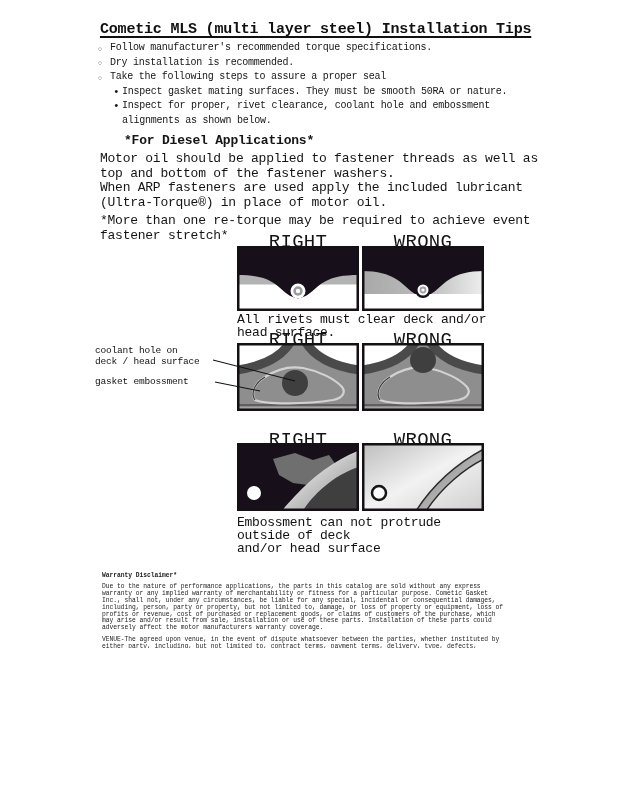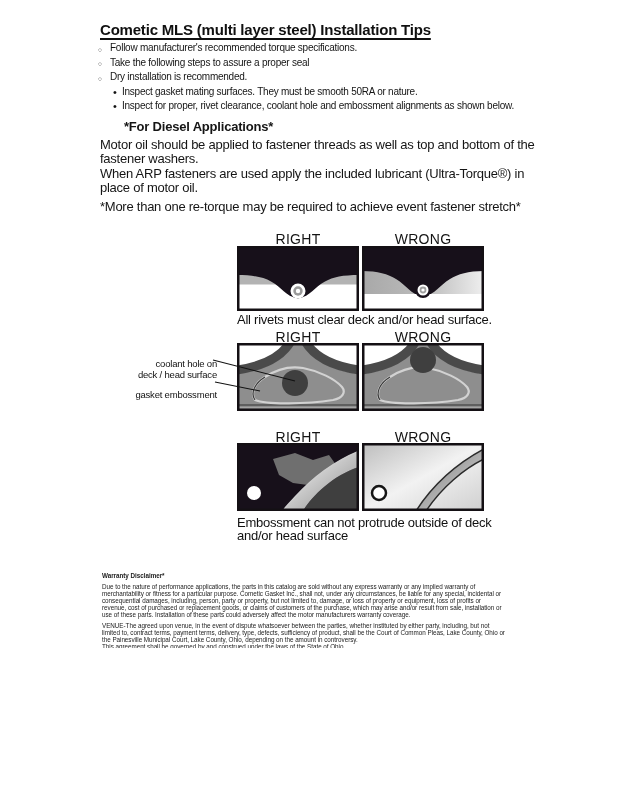--- a/index.html
+++ b/index.html
@@ -1,52 +1,52 @@
 <!DOCTYPE html>
 <html><head>
 <meta charset="utf-8">
 <style>
   html,body{margin:0;padding:0;background:#ffffff;}
   .doc{
     position:relative;width:618px;height:648px;background:#ffffff;overflow:hidden;
-    font-family:Liberation Sans, sans-serif;color:#151515;
+    font-family:Liberation Mono, monospace;color:#151515;
   }
   .content{position:absolute;left:100px;top:20px;width:452px;}
   .title{
     display:inline-block;font-size:15px;font-weight:bold;letter-spacing:-0.2px;
     line-height:19px;margin-bottom:2px;color:#101010;
     text-decoration:underline;text-decoration-thickness:1.5px;text-underline-offset:3px;
   }
   .bullets{font-size:10px;letter-spacing:-0.25px;line-height:14.5px;}
   .bullet{position:relative;padding-left:10px;}
   .bullet::before{content:"\25CB";position:absolute;left:-2px;top:1.5px;font-size:6.5px;color:#333;}
   .subbullet{position:relative;padding-left:22px;}
   .subbullet::before{content:"\2022";position:absolute;left:13px;top:0;font-size:11px;color:#111;}
   .diesel-heading{font-size:13px;font-weight:bold;letter-spacing:-0.2px;line-height:15px;margin-top:5px;margin-left:24px;}
   .para{font-size:13px;letter-spacing:-0.25px;line-height:14.5px;margin-top:4px;white-space:pre-line;}
-  .dlabel{position:absolute;font-size:14px;letter-spacing:0.3px;text-align:center;color:#141414;}
+  .dlabel{position:absolute;font-size:19px;letter-spacing:0.3px;text-align:center;color:#141414;}
   .panel{position:absolute;}
   .caption{position:absolute;font-size:13px;letter-spacing:-0.25px;line-height:13px;color:#111;white-space:pre-line;}
-  .annot{position:absolute;font-size:9.5px;letter-spacing:-0.2px;line-height:11px;text-align:right;white-space:pre-line;color:#111;margin-top:13px;}
+  .annot{position:absolute;font-size:9.5px;letter-spacing:-0.2px;line-height:11px;white-space:pre-line;color:#111;}
   .legal{position:absolute;left:102px;top:573px;width:404px;font-size:6.3px;letter-spacing:-0.03px;line-height:6.9px;color:#222;}
   .legal-heading{font-weight:bold;margin-bottom:4px;}
   .legal p{margin:0 0 4.5px 0;white-space:pre-line;}
   .pagenum{position:absolute;left:386px;top:757px;font-size:20px;letter-spacing:0.3px;color:#737373;}
 </style>
 </head>
 <body>
 
 <div class="doc">
 
   <div class="content">
     <span class="title">Cometic MLS (multi layer steel) Installation Tips</span>
     <div class="bullets">
       <div class="bullet">Follow manufacturer's recommended torque specifications.</div>
+      <div class="bullet">Dry installation is recommended.</div>
       <div class="bullet">Take the following steps to assure a proper seal</div>
-      <div class="bullet">Dry installation is recommended.</div>
       <div class="subbullet">Inspect gasket mating surfaces.  They must be smooth 50RA or nature.</div>
       <div class="subbullet">Inspect for proper, rivet clearance, coolant hole and embossment alignments as shown below.</div>
     </div>
     <div class="diesel-heading">*For Diesel Applications*</div>
     <div class="para">Motor oil should be applied to fastener threads as well as top and bottom of the fastener washers.
 When ARP fasteners are used apply the included lubricant (Ultra-Torque®) in place of motor oil.</div>
     <div class="para">*More than one re-torque may be required to achieve event fastener stretch*</div>
   </div>
 
   <div class="dlabel" style="left:237px;top:231px;width:122px;">RIGHT</div>

